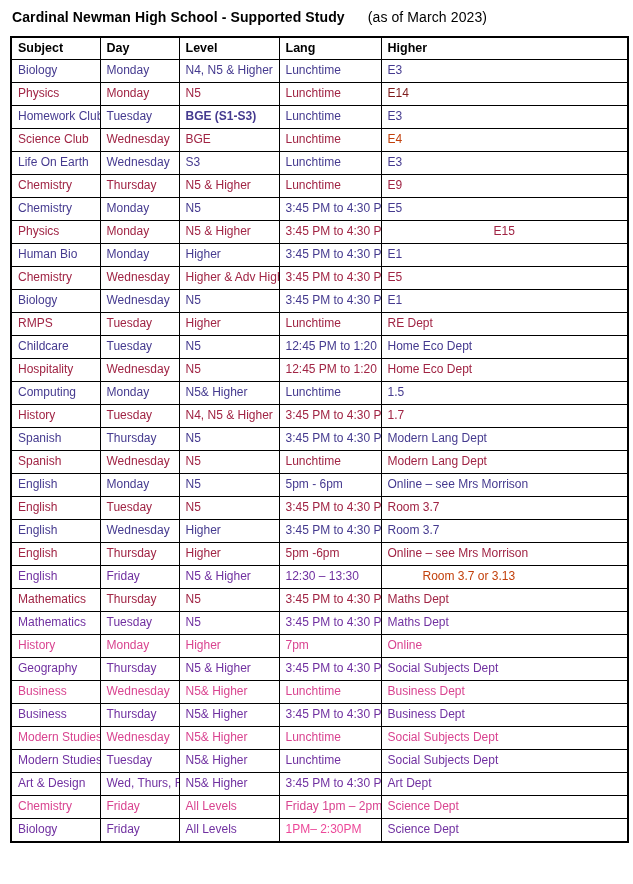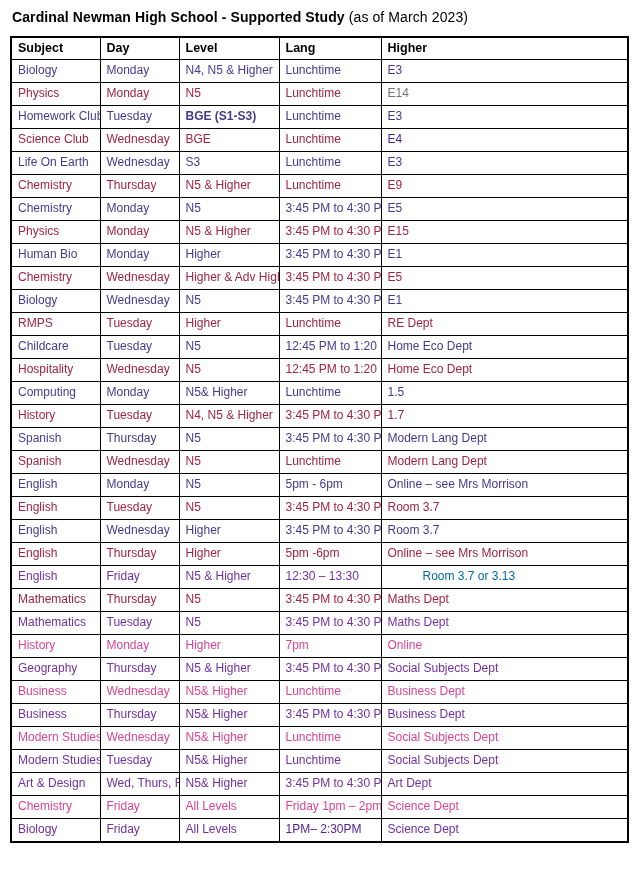--- a/index.html
+++ b/index.html
@@ -20,21 +20,21 @@
   .doc-title {
     position: absolute;
     top: 9px;
     left: 12px;
     font-size: 14px;
     color: #000000;
     white-space: nowrap;
     letter-spacing: 0.1px;
   }
   .doc-title .t-bold { font-weight: bold; }
-  .doc-title .t-normal { font-weight: normal; }
+  .doc-title .t-normal { font-weight: normal; margin-left: 19px; }
   table.study-table {
     position: absolute;
     top: 36px;
     left: 10px;
     width: 617px;
     border-collapse: collapse;
     table-layout: fixed;
     border: 2px solid #000000;
   }
   .study-table th, .study-table td {
@@ -92,35 +92,35 @@
           <td style="color: rgb(69, 58, 143);">Monday</td>
           <td style="color: rgb(69, 58, 143);">N4, N5 &amp; Higher</td>
           <td style="color: rgb(69, 58, 143);">Lunchtime</td>
           <td style="color: rgb(69, 58, 143);">E3</td>
         </tr>
         <tr>
           <td style="color: rgb(160, 36, 68);">Physics</td>
           <td style="color: rgb(160, 36, 68);">Monday</td>
           <td style="color: rgb(160, 36, 68);">N5</td>
           <td style="color: rgb(160, 36, 68);">Lunchtime</td>
-          <td style="color: #737373;">E14</td>
+          <td style="color: #7f1d1d;">E14</td>
         </tr>
         <tr>
           <td style="color: rgb(69, 58, 143);">Homework Club</td>
           <td style="color: rgb(69, 58, 143);">Tuesday</td>
           <td style="color: rgb(69, 58, 143); font-weight: bold;">BGE (S1-S3)</td>
           <td style="color: rgb(69, 58, 143);">Lunchtime</td>
           <td style="color: rgb(69, 58, 143);">E3</td>
         </tr>
         <tr>
           <td style="color: rgb(160, 36, 68);">Science Club</td>
           <td style="color: rgb(160, 36, 68);">Wednesday</td>
           <td style="color: rgb(160, 36, 68);">BGE</td>
           <td style="color: rgb(160, 36, 68);">Lunchtime</td>
-          <td style="color: #4c1d95;">E4</td>
+          <td style="color: #c2410c;">E4</td>
         </tr>
         <tr>
           <td style="color: rgb(69, 58, 143);">Life On Earth</td>
           <td style="color: rgb(69, 58, 143);">Wednesday</td>
           <td style="color: rgb(69, 58, 143);">S3</td>
           <td style="color: rgb(69, 58, 143);">Lunchtime</td>
           <td style="color: rgb(69, 58, 143);">E3</td>
         </tr>
         <tr>
           <td style="color: rgb(160, 36, 68);">Chemistry</td>
@@ -134,21 +134,21 @@
           <td style="color: rgb(69, 58, 143);">Monday</td>
           <td style="color: rgb(69, 58, 143);">N5</td>
           <td style="color: rgb(69, 58, 143);">3:45 PM to 4:30 PM</td>
           <td style="color: rgb(69, 58, 143);">E5</td>
         </tr>
         <tr>
           <td style="color: rgb(160, 36, 68);">Physics</td>
           <td style="color: rgb(160, 36, 68);">Monday</td>
           <td style="color: rgb(160, 36, 68);">N5 &amp; Higher</td>
           <td style="color: rgb(160, 36, 68);">3:45 PM to 4:30 PM</td>
-          <td style="color: rgb(160, 36, 68);">E15</td>
+          <td style="color: rgb(160, 36, 68); text-align: center;">E15</td>
         </tr>
         <tr>
           <td style="color: rgb(69, 58, 143);">Human Bio</td>
           <td style="color: rgb(69, 58, 143);">Monday</td>
           <td style="color: rgb(69, 58, 143);">Higher</td>
           <td style="color: rgb(69, 58, 143);">3:45 PM to 4:30 PM</td>
           <td style="color: rgb(69, 58, 143);">E1</td>
         </tr>
         <tr>
           <td style="color: rgb(160, 36, 68);">Chemistry</td>
@@ -239,21 +239,21 @@
           <td style="color: rgb(160, 36, 68);">Thursday</td>
           <td style="color: rgb(160, 36, 68);">Higher</td>
           <td style="color: rgb(160, 36, 68);">5pm -6pm</td>
           <td style="color: rgb(160, 36, 68);">Online – see Mrs Morrison</td>
         </tr>
         <tr>
           <td style="color: rgb(112, 48, 160);">English</td>
           <td style="color: rgb(112, 48, 160);">Friday</td>
           <td style="color: rgb(112, 48, 160);">N5 &amp; Higher</td>
           <td style="color: rgb(112, 48, 160);">12:30 – 13:30</td>
-          <td style="color: #0369a1; padding-left: 41px;">Room 3.7 or 3.13</td>
+          <td style="color: #c2410c; padding-left: 41px;">Room 3.7 or 3.13</td>
         </tr>
         <tr>
           <td style="color: rgb(160, 36, 68);">Mathematics</td>
           <td style="color: rgb(160, 36, 68);">Thursday</td>
           <td style="color: rgb(160, 36, 68);">N5</td>
           <td style="color: rgb(160, 36, 68);">3:45 PM to 4:30 PM</td>
           <td style="color: rgb(160, 36, 68);">Maths Dept</td>
         </tr>
         <tr>
           <td style="color: rgb(112, 48, 160);">Mathematics</td>
@@ -315,19 +315,19 @@
           <td style="color: rgb(217, 68, 144);">Chemistry</td>
           <td style="color: rgb(217, 68, 144);">Friday</td>
           <td style="color: rgb(217, 68, 144);">All Levels</td>
           <td style="color: rgb(217, 68, 144);">Friday 1pm – 2pm</td>
           <td style="color: rgb(217, 68, 144);">Science Dept</td>
         </tr>
         <tr>
           <td style="color: rgb(112, 48, 160);">Biology</td>
           <td style="color: rgb(112, 48, 160);">Friday</td>
           <td style="color: rgb(112, 48, 160);">All Levels</td>
-          <td style="color: #4c1d95;">1PM– 2:30PM</td>
+          <td style="color: #ec4899;">1PM– 2:30PM</td>
           <td style="color: rgb(112, 48, 160);">Science Dept</td>
         </tr>
       </tbody>
   </table>
 
 </div>
 
 </body></html>

